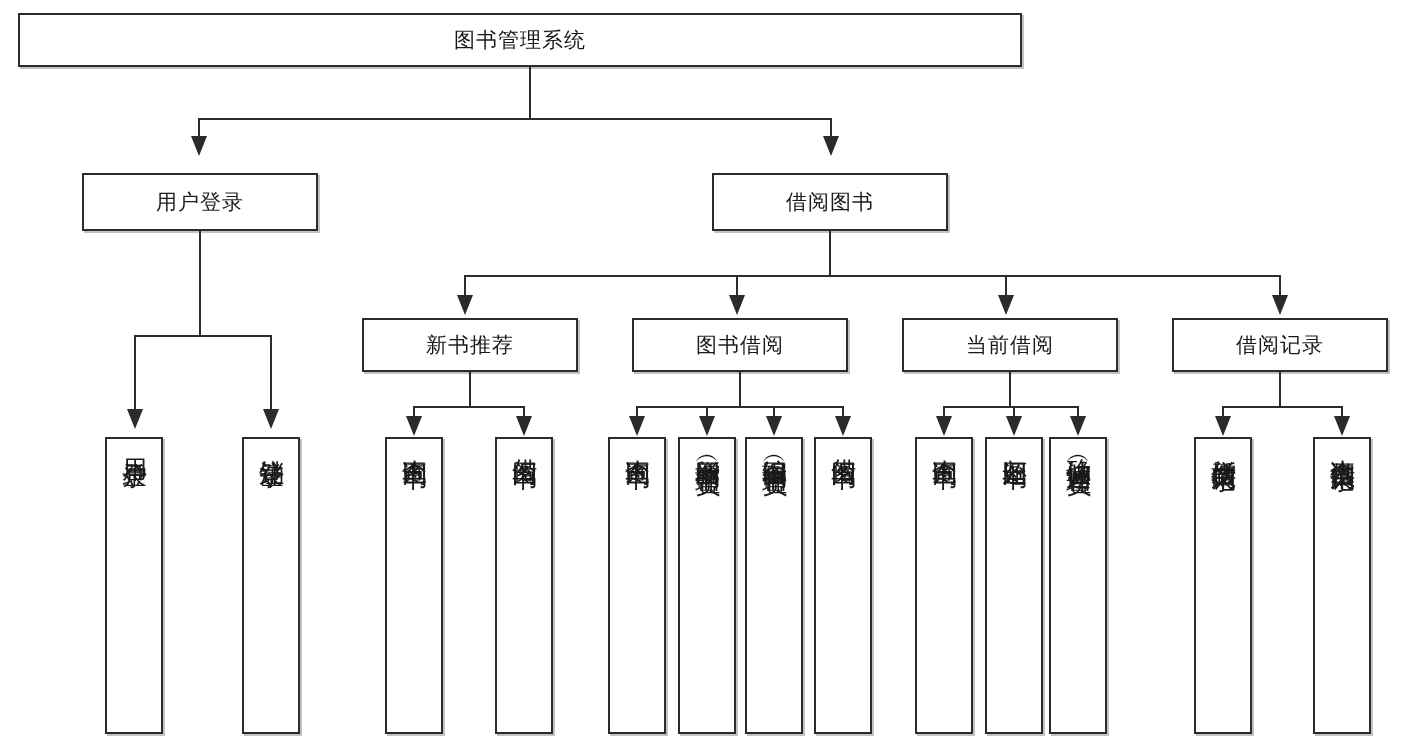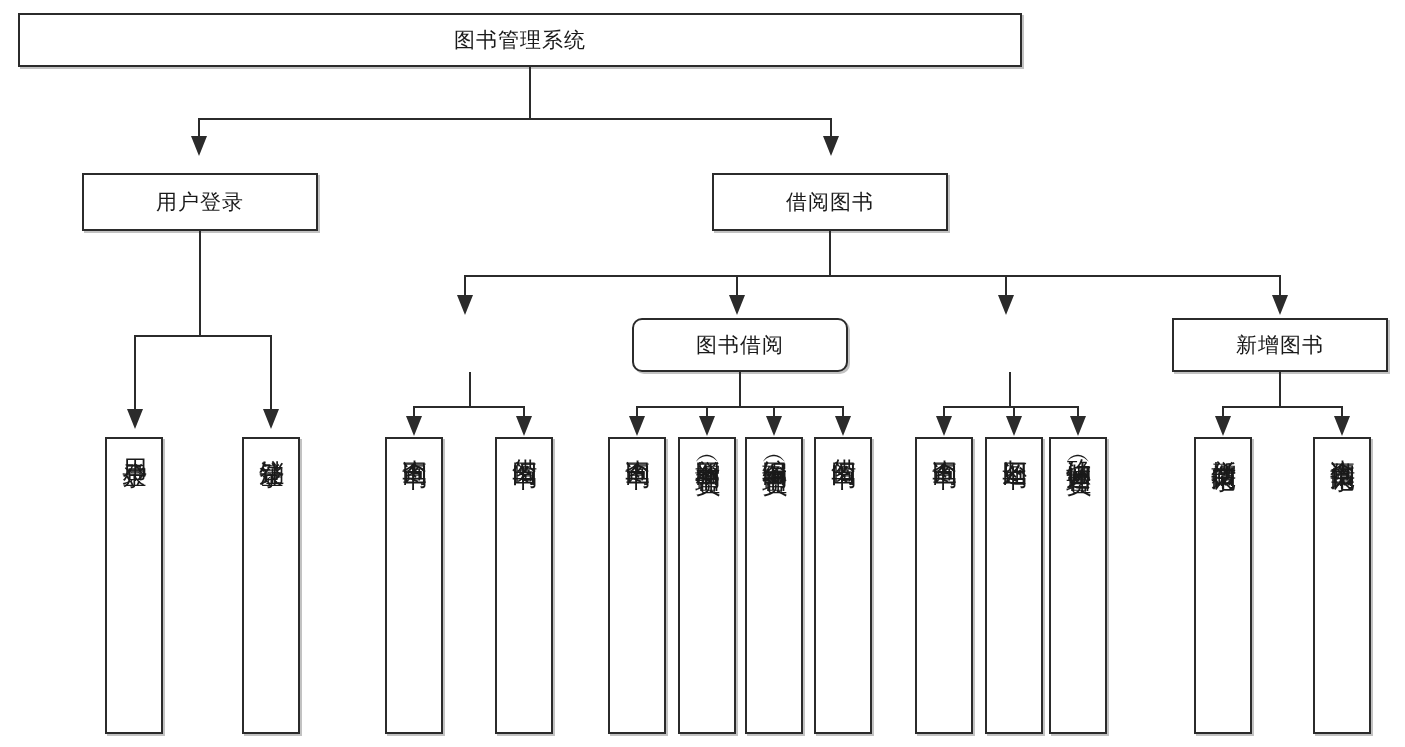--- a/index.html
+++ b/index.html
@@ -100,25 +100,31 @@
   <div class="ln h" style="left:464px;top:275px;width:817px;"></div>
   <div class="ln v" style="left:464px;top:275px;height:22px;"></div>
   <div class="ln v" style="left:736px;top:275px;height:22px;"></div>
   <div class="ln v" style="left:1005px;top:275px;height:22px;"></div>
   <div class="ln v" style="left:1279px;top:275px;height:22px;"></div>
   <div class="arrow" style="left:457px;top:295px;"></div>
   <div class="arrow" style="left:729px;top:295px;"></div>
   <div class="arrow" style="left:998px;top:295px;"></div>
   <div class="arrow" style="left:1272px;top:295px;"></div>
 
-  <div class="node h" style="left:632px;top:318px;width:216px;height:54px;border-radius:10px;">
+  <div class="node h" style="left:362px;top:318px;width:216px;height:54px;">
+    <span>新书推荐</span>
+  </div>
+  <div class="node h" style="left:632px;top:318px;width:216px;height:54px;">
     <span>图书借阅</span>
   </div>
+  <div class="node h" style="left:902px;top:318px;width:216px;height:54px;">
+    <span>当前借阅</span>
+  </div>
   <div class="node h" style="left:1172px;top:318px;width:216px;height:54px;">
-    <span>新增图书</span>
+    <span>借阅记录</span>
   </div>
 
   <div class="ln v" style="left:469px;top:372px;height:35px;"></div>
   <div class="ln h" style="left:413px;top:406px;width:112px;"></div>
   <div class="ln v" style="left:413px;top:406px;height:12px;"></div>
   <div class="ln v" style="left:523px;top:406px;height:12px;"></div>
   <div class="arrow" style="left:406px;top:416px;"></div>
   <div class="arrow" style="left:516px;top:416px;"></div>
 
   <div class="ln v" style="left:739px;top:372px;height:35px;"></div>

